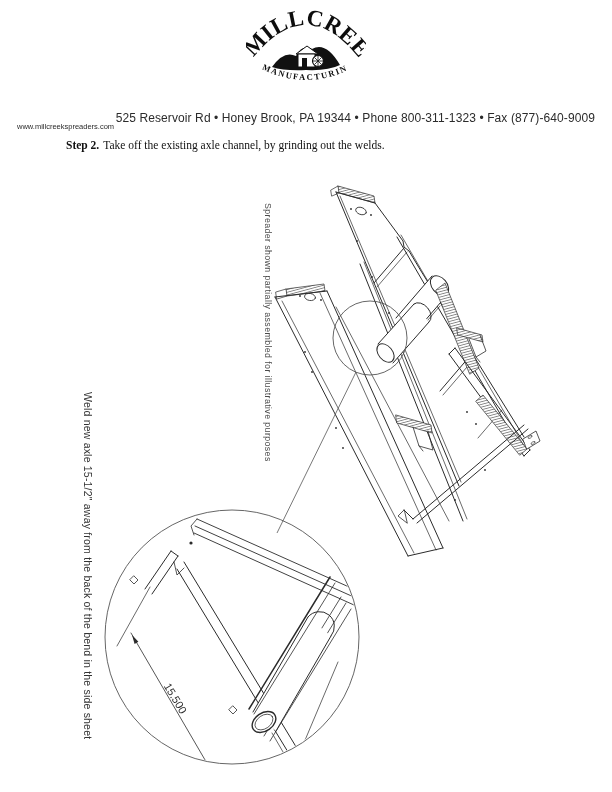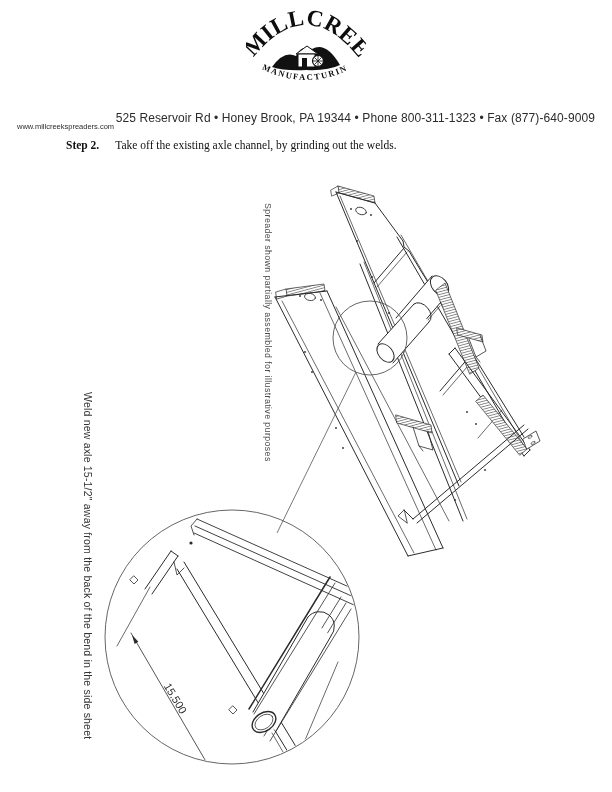--- a/index.html
+++ b/index.html
@@ -2,21 +2,21 @@
 <html><head>
 <meta charset="utf-8">
 <style>
   html,body{margin:0;padding:0;background:#888;}
   #page{position:relative;width:612px;height:792px;background:#ffffff;overflow:hidden;
         font-family:"Liberation Sans",sans-serif;color:#1a1a1a;}
   .abs{position:absolute;}
   #addr{left:17px;top:111px;width:578px;text-align:right;font-size:12px;color:#2b2b2b;letter-spacing:0.1px;}
   #site{left:17px;top:122px;width:578px;font-size:7.5px;color:#2b2b2b;}
   #step{left:66px;top:139px;font-family:"Liberation Serif",serif;font-size:11.5px;color:#111;white-space:nowrap;}
-  #step .lbl{font-weight:bold;margin-right:16px;}
+  #step .lbl{font-weight:bold;margin-right:4px;}
   .vnote{transform-origin:top left;transform:rotate(90deg);white-space:nowrap;}
   #weldnote{left:94px;top:392px;width:372px;height:13px;font-size:10.5px;color:#333;letter-spacing:0.2px;}
   #sprnote{left:273px;top:203px;width:274px;height:12px;font-size:8.8px;color:#4a4a4a;letter-spacing:0.4px;}
   svg text{font-family:"Liberation Sans",sans-serif;}
   #logo text{font-family:"Liberation Serif",serif;font-weight:bold;fill:#0d0d0d;}
 </style>
 </head>
 <body>
 
 <div id="page">

